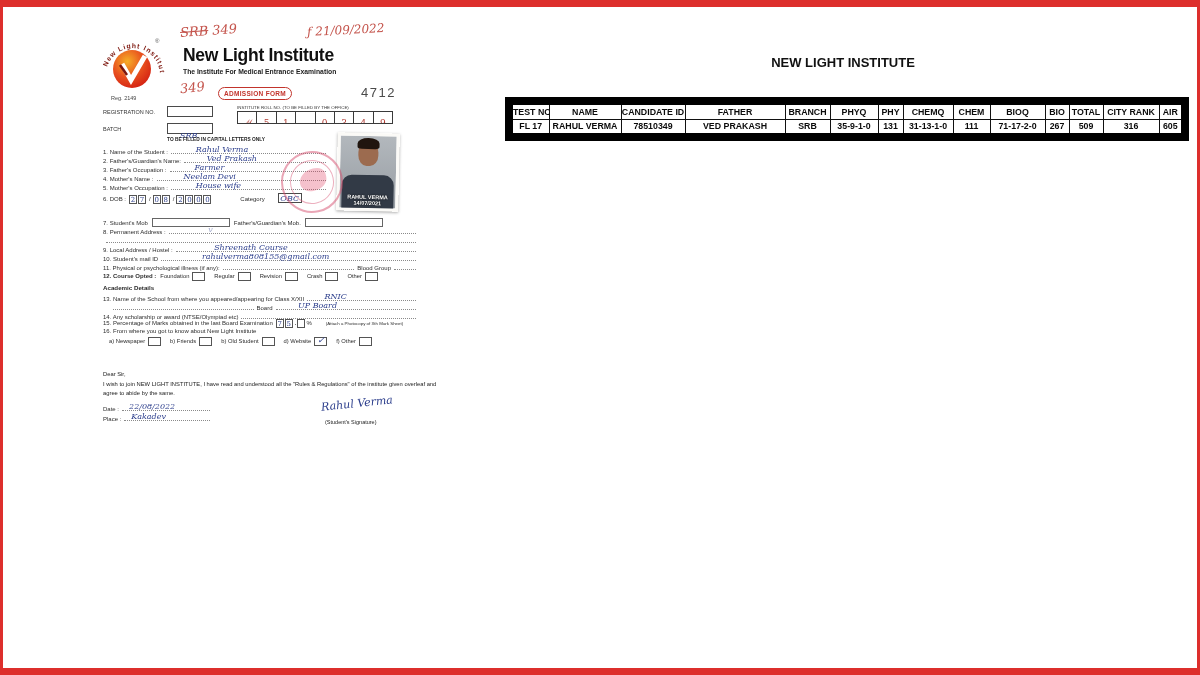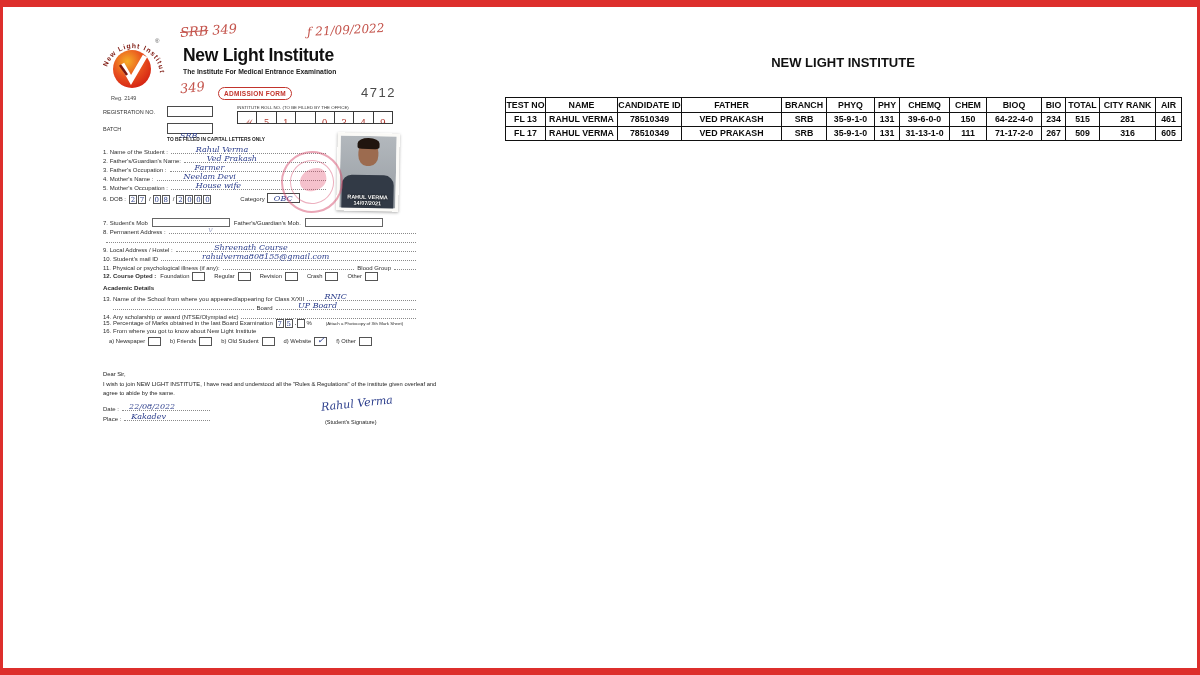--- a/index.html
+++ b/index.html
@@ -56,21 +56,21 @@
   .stamp{position:absolute;left:196px;top:126px;width:58px;height:58px;border:2px solid rgba(213,77,110,.5);border-radius:50%;transform:rotate(-12deg);}
   .stamp-inner{position:absolute;inset:7px;border:1px solid rgba(213,77,110,.45);border-radius:50%;}
   .stamp-blob{position:absolute;left:17px;top:16px;width:27px;height:22px;background:rgba(224,62,96,.32);border-radius:62% 38% 55% 45%;}
   .decl{position:absolute;left:18px;width:334px;font-size:5.8px;line-height:1.55;color:#222;}
   .sig{position:absolute;left:236px;top:372px;font-family:"DejaVu Serif",serif;font-style:italic;color:var(--ink-blue,#2c3e8c);
        font-size:11px;transform:rotate(-6deg);white-space:nowrap;}
   .sig-lbl{position:absolute;left:240px;top:394px;font-size:5.5px;color:#222;}
   
   .r-title{position:absolute;left:502px;top:48px;width:676px;text-align:center;font-size:13px;font-weight:bold;color:#111;}
   .r-subtitle{position:absolute;left:502px;top:66px;width:676px;text-align:center;font-size:13px;font-weight:bold;color:#111;}
-  .r-table{position:absolute;left:502px;top:90px;width:676px;border-collapse:collapse;table-layout:fixed;border:1px solid #000000;}
+  .r-table{position:absolute;left:502px;top:90px;width:676px;border-collapse:collapse;table-layout:fixed;border:8px solid #000000;}
   .r-table th,.r-table td{border:1px solid #111;font-weight:bold;font-size:8.8px;color:#0b0b0b;text-align:center;
                           padding:0;height:12.8px;overflow:hidden;white-space:nowrap;}
   .r-table th{height:14px;}
 </style>
 </head>
 <body>
 
 <div class="page">
 
   <div class="form">
@@ -151,21 +151,21 @@
       <span class="lbl">5.  Mother's Occupation :</span>
       <span class="line">
           <i class="hw hw-val">House wife</i>
         </span>
     </div>
 
     <div class="field" style="top:168px;width:240px">
       <span class="lbl">6.  DOB :</span>
       <span style="margin-left:3px"><span class="dbox"><i>2</i></span><span class="dbox"><i>7</i></span><span class="slash">/</span><span class="dbox"><i>0</i></span><span class="dbox"><i>8</i></span><span class="slash">/</span><span class="dbox"><i>2</i></span><span class="dbox"><i>0</i></span><span class="dbox"><i>0</i></span><span class="dbox"><i>0</i></span></span>
       <span class="lbl" style="margin-left:28px">Category</span>
-      <span class="box" style="display:inline-block;width:33px;height:10px;margin-left:2px;text-align:center"><i class="hw" style="font-size:8px;line-height:9px">OBC</i></span>
+      <span class="box" style="display:inline-block;width:24px;height:10px;margin-left:13px;text-align:center"><i class="hw" style="font-size:8px;line-height:9px">OBC</i></span>
     </div>
 
     <div class="field" style="top:191px;width:316px">
       <span class="lbl">7.  Student's Mob</span>
       <span class="box mob-box"></span>
       <span class="lbl">Father's/Guardian's Mob.</span>
       <span class="box mob-box"></span>
     </div>
 
     <div class="field" style="top:201px;width:316px">
@@ -299,36 +299,20 @@
           <th>CHEM</th>
           <th>BIOQ</th>
           <th>BIO</th>
           <th>TOTAL</th>
           <th>CITY RANK</th>
           <th>AIR</th>
         </tr>
       </thead>
     <tbody>
         <tr>
-          <td>FL 13</td>
-          <td>RAHUL VERMA</td>
-          <td>78510349</td>
-          <td>VED PRAKASH</td>
-          <td>SRB</td>
-          <td>35-9-1-0</td>
-          <td>131</td>
-          <td>39-6-0-0</td>
-          <td>150</td>
-          <td>64-22-4-0</td>
-          <td>234</td>
-          <td>515</td>
-          <td>281</td>
-          <td>461</td>
-        </tr>
-        <tr>
           <td>FL 17</td>
           <td>RAHUL VERMA</td>
           <td>78510349</td>
           <td>VED PRAKASH</td>
           <td>SRB</td>
           <td>35-9-1-0</td>
           <td>131</td>
           <td>31-13-1-0</td>
           <td>111</td>
           <td>71-17-2-0</td>

